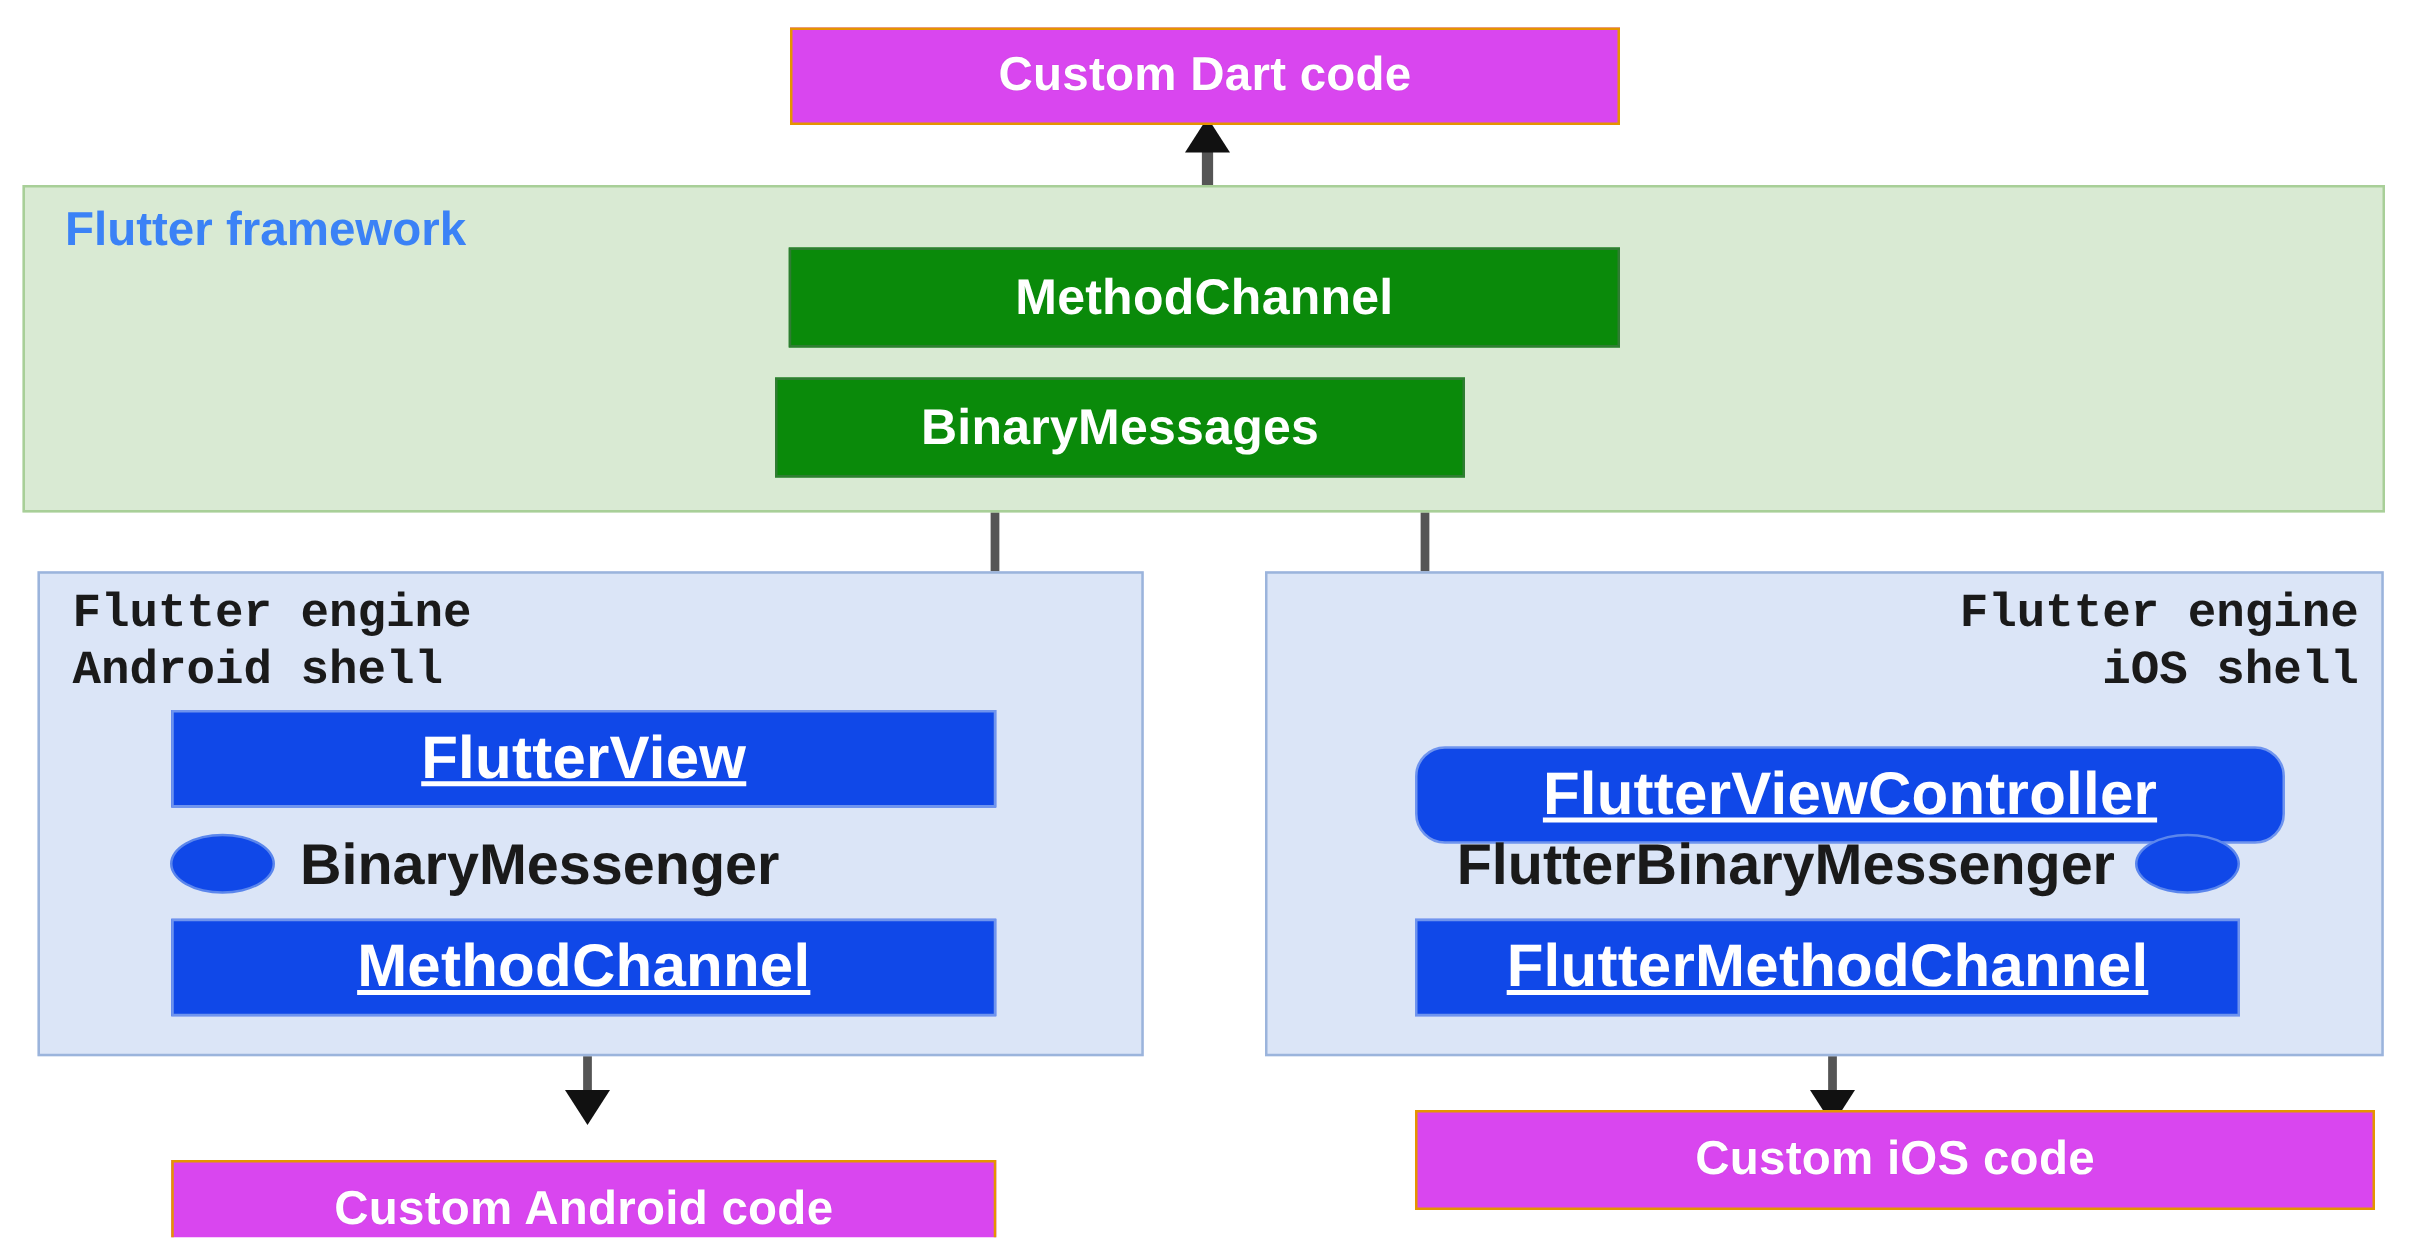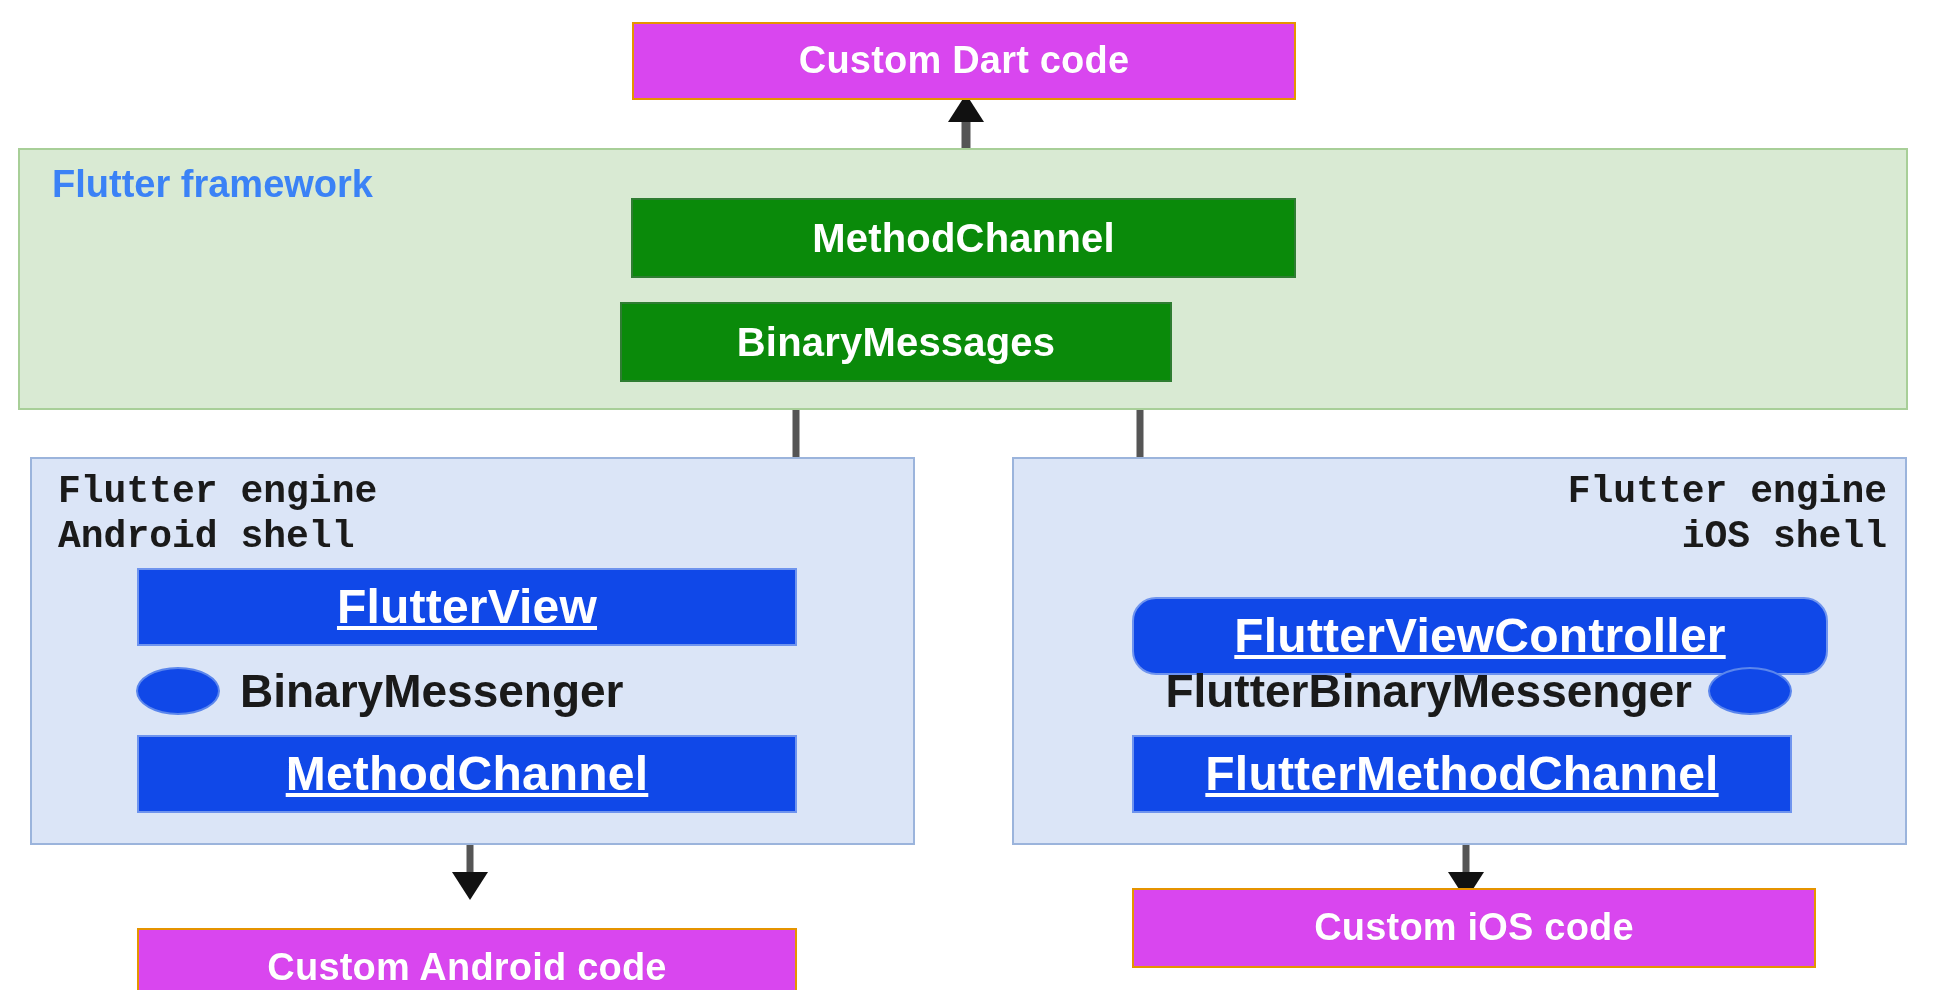--- a/index.html
+++ b/index.html
@@ -184,15 +184,15 @@
 iOS shell</div>
 
   <div class="box blue" style="left:1132px; top:597px; width:696px; height:78px;border-radius:24px;">FlutterViewController</div>
 
   <div class="oval" style="left:1708px; top:667px; width:84px; height:48px;"></div>
 
   <div class="messenger-label" style="right:247px; top:667px; line-height:48px;">FlutterBinaryMessenger</div>
 
   <div class="box blue" style="left:1132px; top:735px; width:660px; height:78px;">FlutterMethodChannel</div>
 
-  <div class="box orange" style="left:1132px; top:888px; width:684px; height:80px;">Custom iOS code</div>
+  <div class="box orange" style="left:1132px; top:888px; width:768px; height:80px;">Custom iOS code</div>
 
 </div>
 
 </body></html>

